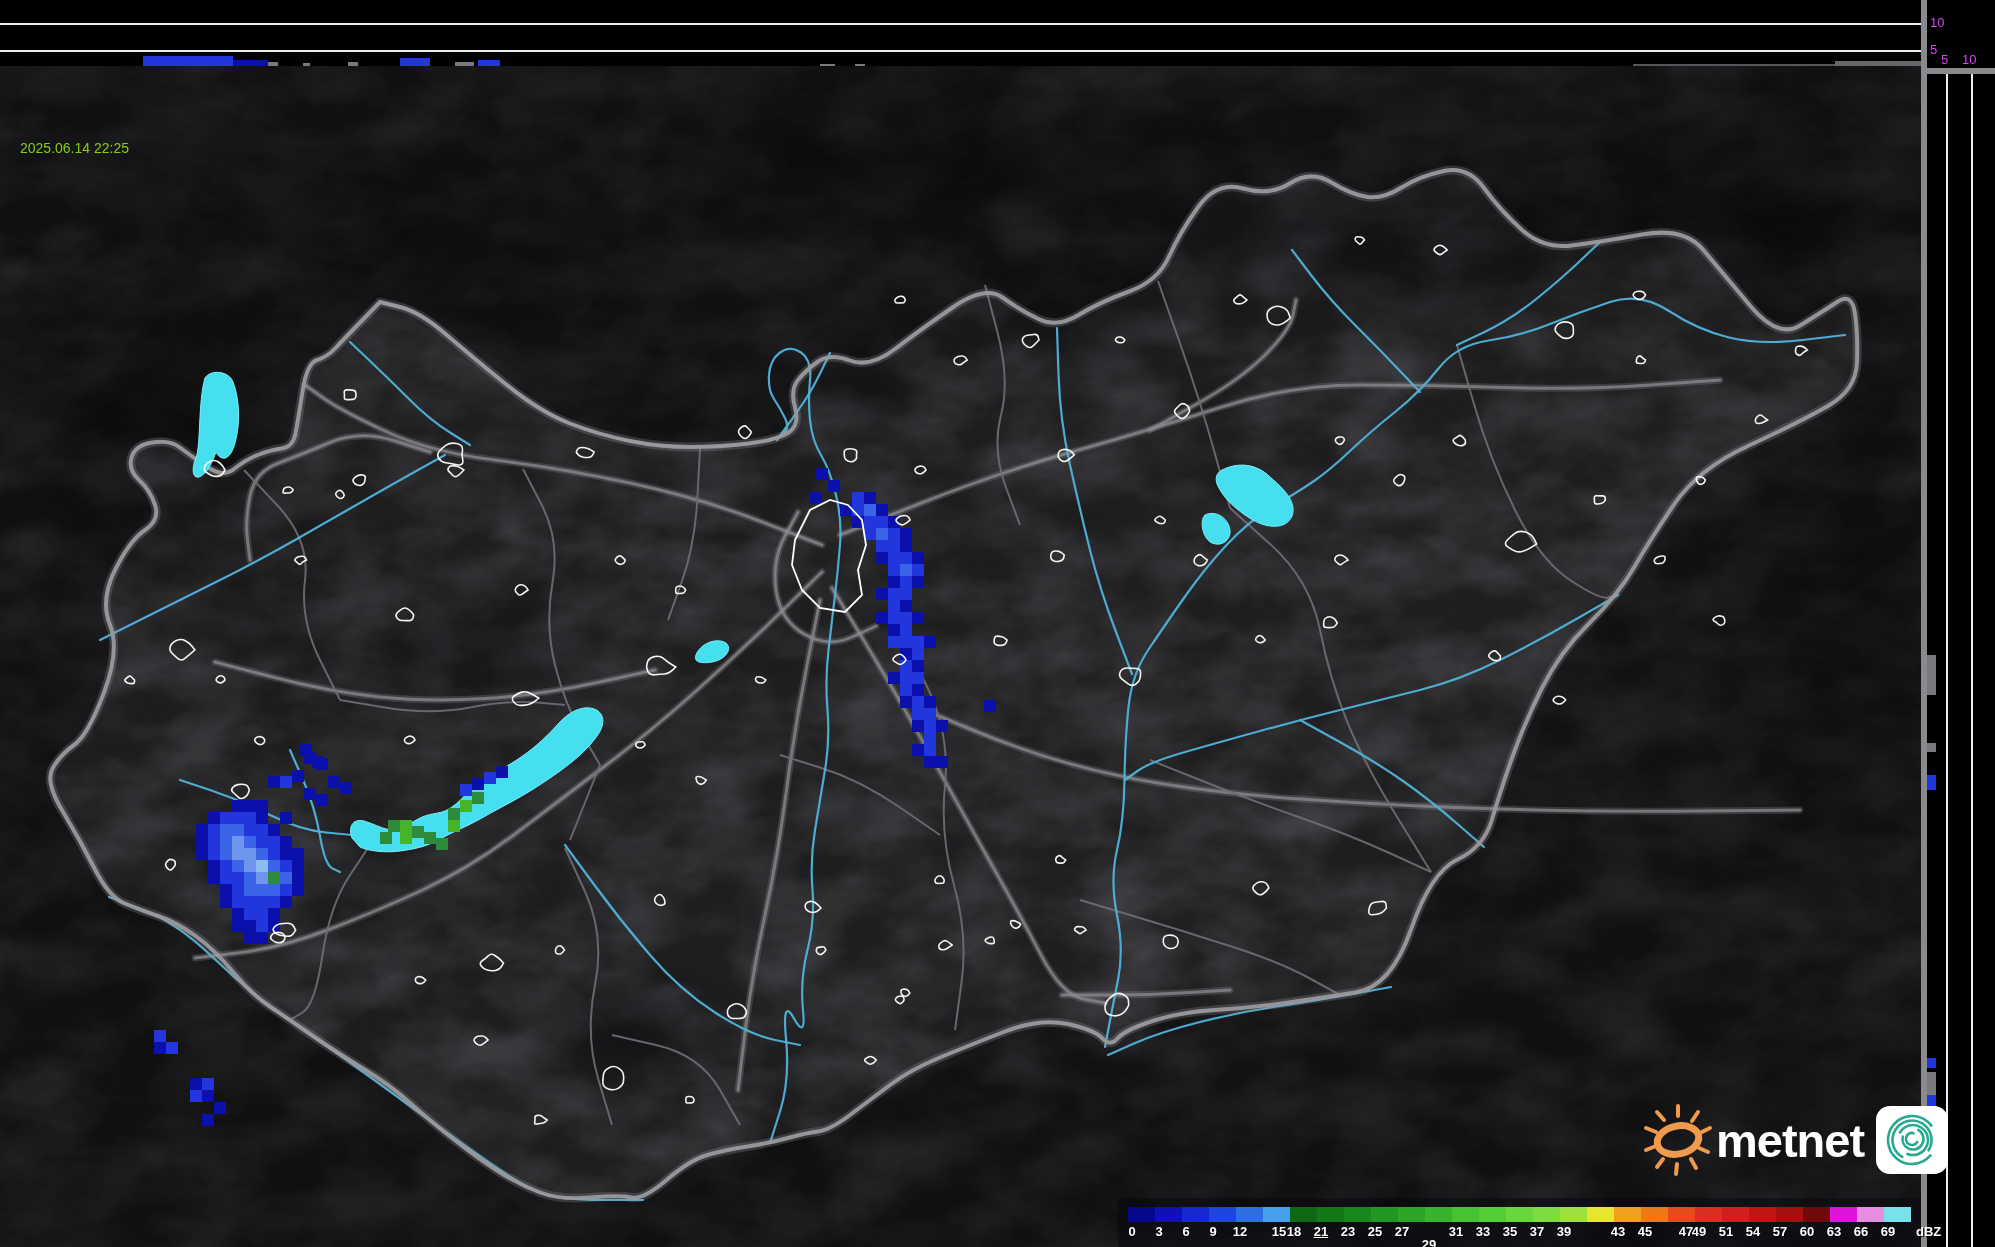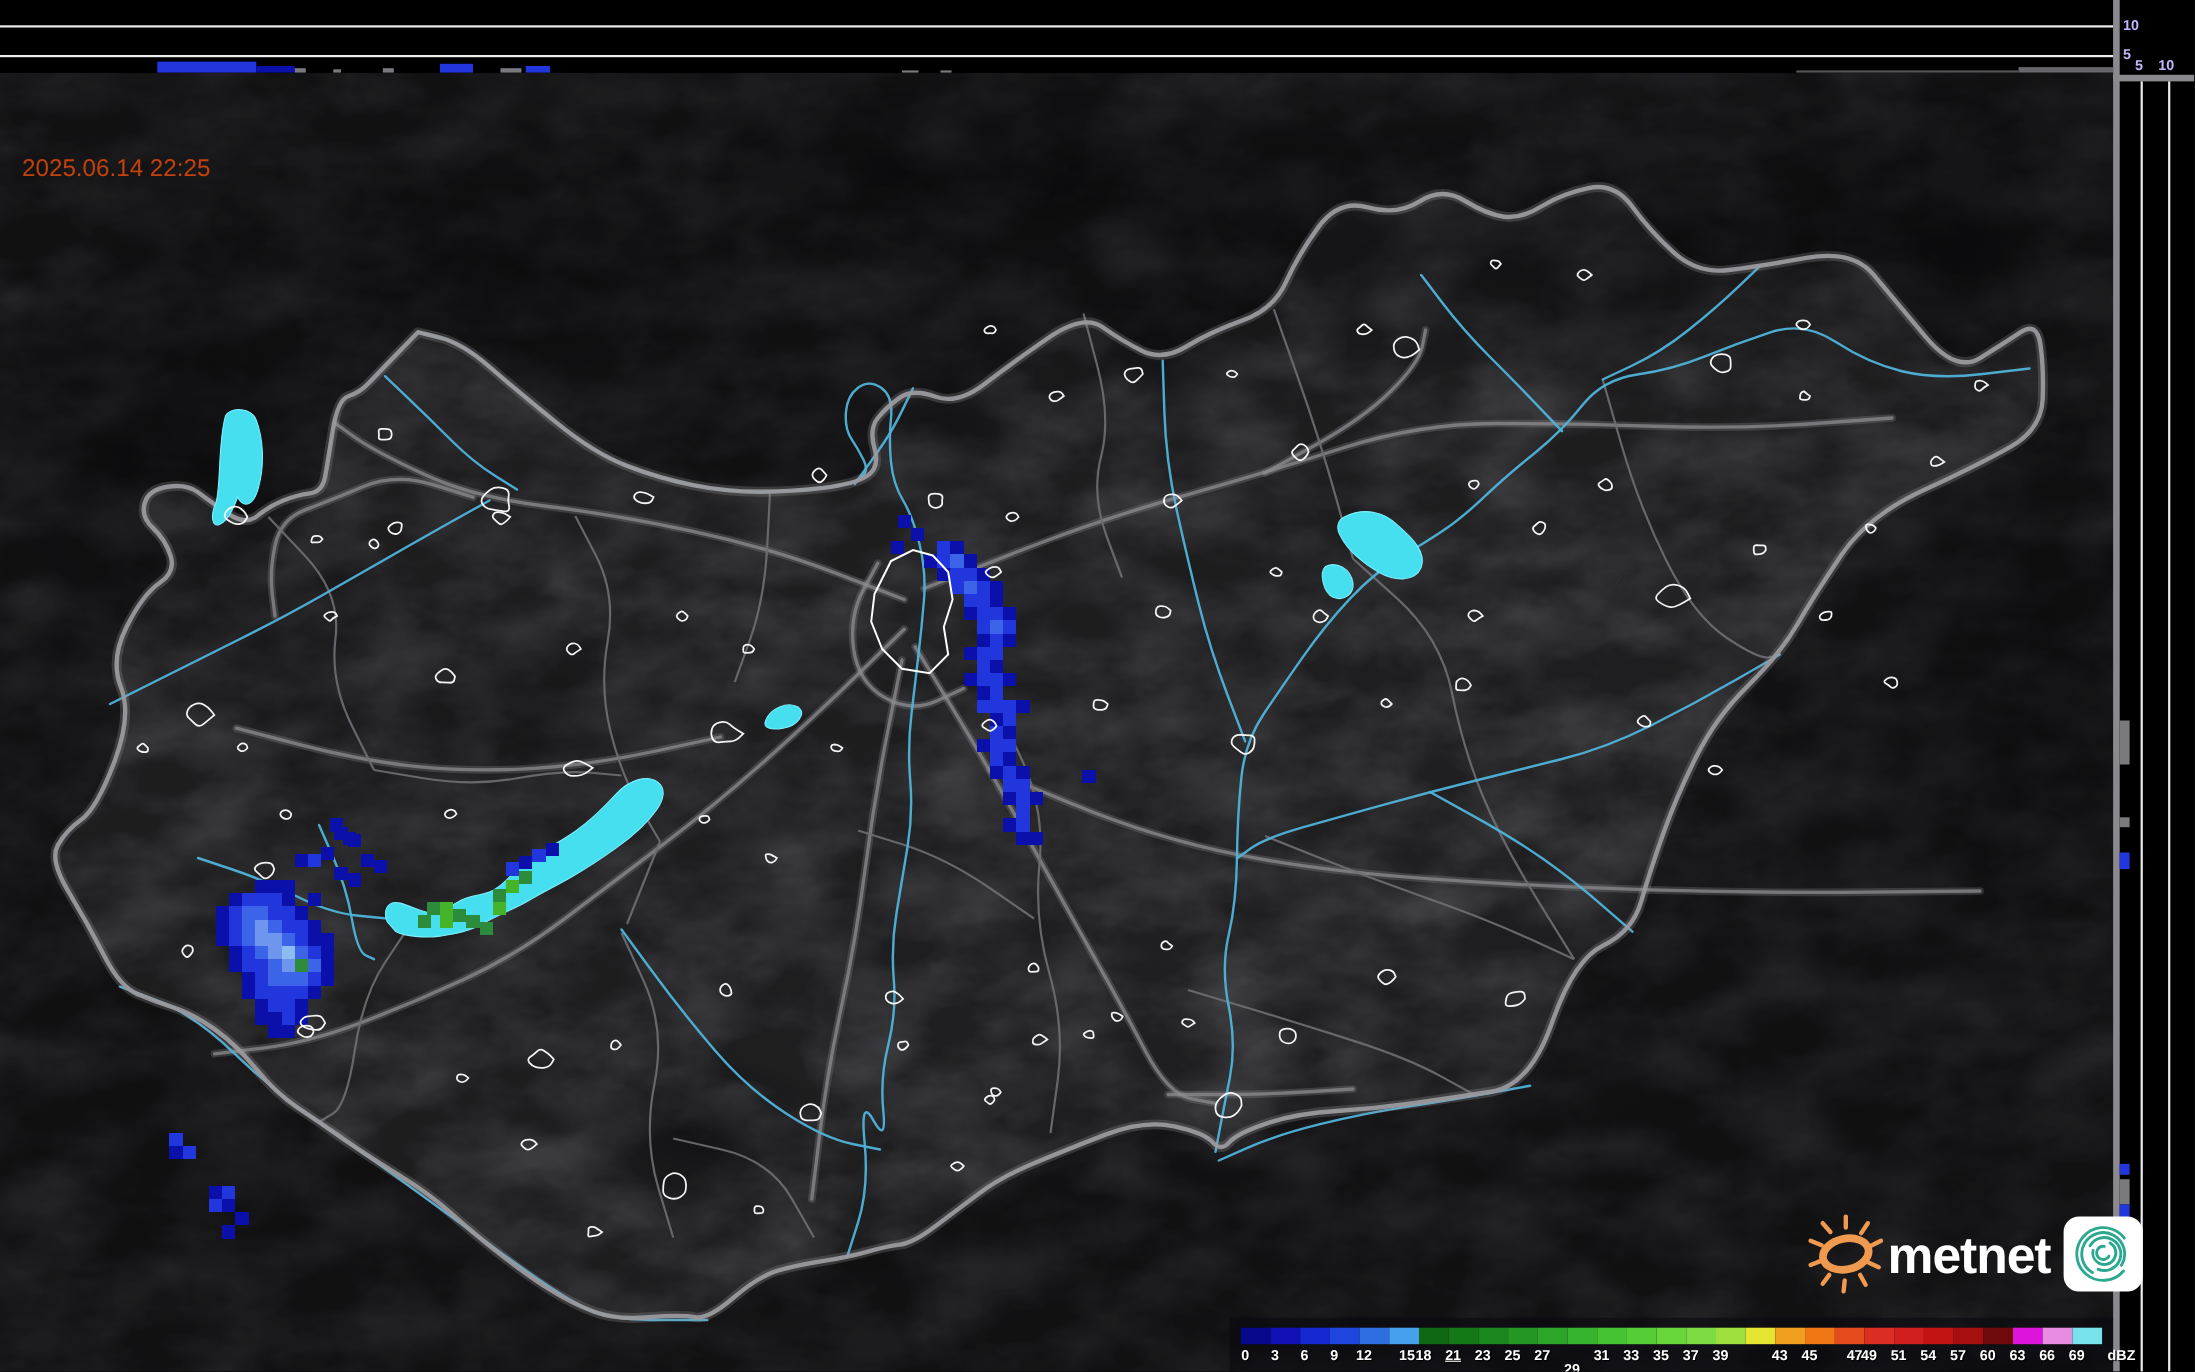--- a/index.html
+++ b/index.html
@@ -6,24 +6,24 @@
   #stage{position:relative;width:1995px;height:1247px;overflow:hidden;background:#000;
          font-family:"Liberation Sans",sans-serif;}
   #geo{position:absolute;left:0;top:0;z-index:1;}
   .panel{position:absolute;background:#000;z-index:5;}
   #top-panel{left:0;top:0;width:1921px;height:66px;}
   #right-panel{left:1921px;top:0;width:74px;height:1247px;}
   .hline{position:absolute;height:2px;background:#ededed;left:0;width:1921px;}
   .vline{position:absolute;width:2px;background:#ededed;top:74px;height:1173px;}
   .divider-v{position:absolute;left:1921px;top:0;width:6px;height:1247px;background:#8a8a8e;z-index:6;}
   .corner-bar{position:absolute;left:1921px;top:68px;width:74px;height:6px;background:#8a8a8e;z-index:6;}
-  .axis-label{position:absolute;color:#c4b5fd;font-size:13px;font-weight:bold;z-index:7;}
+  .axis-label{position:absolute;color:#d946ef;font-size:13px;font-weight:normal;z-index:7;}
   .mark{position:absolute;z-index:7;}
   #title{position:absolute;left:18px;top:84px;color:#f4f4f4;font-size:39px;z-index:8;letter-spacing:0.5px;}
-  #timestamp{position:absolute;left:20px;top:140px;color:#c2410c;font-size:22px;z-index:8;}
+  #timestamp{position:absolute;left:20px;top:140px;color:#84cc16;font-size:14px;z-index:8;}
   #scalebar-panel{position:absolute;left:1118px;top:1198px;width:803px;height:49px;background:rgba(8,8,14,0.55);z-index:8;}
   #scalebar{position:absolute;left:1128px;top:1207px;height:15px;display:flex;z-index:9;}
   #scalebar .seg{width:27px;height:15px;}
   #scalebar-labels{position:absolute;left:1128px;top:1224px;height:18px;z-index:9;}
   #scalebar-labels span{position:absolute;transform:translateX(-50%);color:#fff;font-size:13px;
       font-weight:bold;text-shadow:1px 1px 1px #000;}
   #scalebar-labels .unit{transform:none;padding-left:27px;}
   #logo{position:absolute;left:1642px;top:1100px;z-index:8;display:flex;align-items:center;}
   #logo-text{color:#fff;font-size:47px;font-weight:bold;letter-spacing:-1px;margin-left:2px;}
   #app-icon{margin-left:12px;width:72px;height:68px;background:#fff;border-radius:14px;

